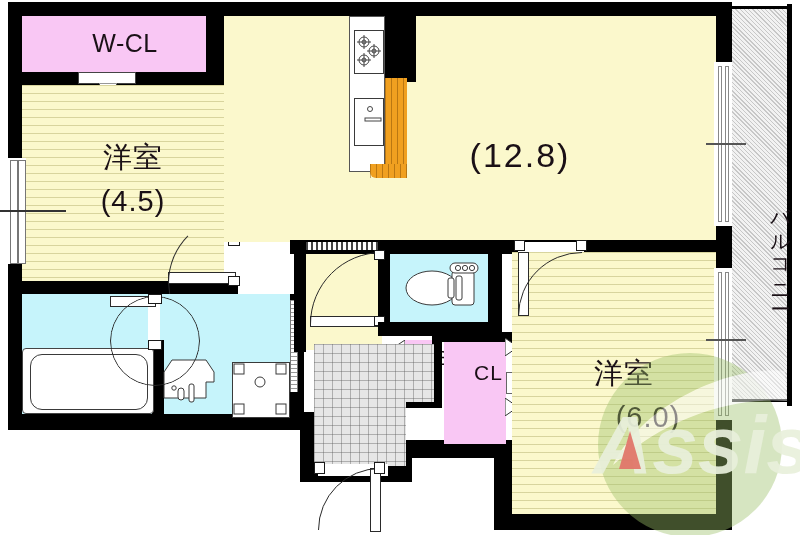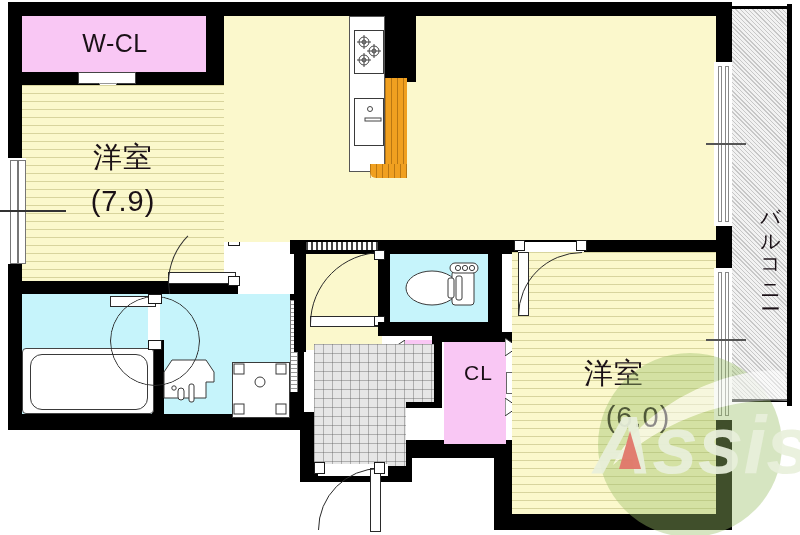--- a/index.html
+++ b/index.html
@@ -53,20 +53,21 @@
   .wall{background:#000000;}
 
   
   .lbl{
     position:absolute;
     color:#1a1016;
     white-space:nowrap;
     text-align:center;
     line-height:1.05;
     font-weight:500;
+    padding-left:10px;
   }
   .lbl-ldk{font-size:34px;letter-spacing:2px;}
   .lbl-room{font-size:29px;letter-spacing:1px;}
   .lbl-wcl{font-size:25px;letter-spacing:.5px;}
   .lbl-cl{font-size:21px;letter-spacing:1px;line-height:1.0;}
   .lbl-sb{font-size:20px;line-height:1.0;}
   .lbl-genkan{font-size:23px;letter-spacing:1px;}
   .lbl-balcony{
     font-size:20px;letter-spacing:3px;
     writing-mode:vertical-rl;text-orientation:upright;
@@ -130,21 +131,21 @@
 
   <div class="ab" style="left:78px;top:72px;width:58px;height:12px;background:#fff;border:1px solid #444;"></div>
   <div class="triw" style="left:98px;top:83px;">
     <svg width="20" height="12">
         <polygon points="0,0 20,0 10,11" fill="#ffffff" stroke="#333" stroke-width="1"></polygon>
       </svg>
   </div>
 
   <div class="ab fill-tatami" style="left:22px;top:85px;width:202px;height:200px;"></div>
   <div class="lbl lbl-room" style="left:22px;top:142px;width:202px;">洋室</div>
-  <div class="lbl lbl-room" style="left:22px;top:186px;width:202px;">(7.9)</div>
+  <div class="lbl lbl-room" style="left:22px;top:186px;width:202px;">(4.5)</div>
 
   <div class="ab wall" style="left:224px;top:82px;width:14px;height:160px;"></div>
 
   <div class="ab wall" style="left:224px;top:172px;width:46px;height:14px;"></div>
 
   <div class="ab wall" style="left:8px;top:281px;width:230px;height:14px;"></div>
 
   <div class="window" style="left:8px;top:158px;width:18px;height:106px;background:#ffffff;">
     <div class="pane" style="left:2px;top:2px;width:6px;height:102px;"></div>
     <div class="pane" style="left:10px;top:2px;width:6px;height:102px;"></div>
@@ -157,20 +158,21 @@
               border-color:#2a2a2a;border-right-color:transparent;border-top-color:transparent;
               border-bottom-color:transparent;border-width:1px;clip-path:inset(0 50% 50% 0);"></div>
   <div class="ab" style="left:168px;top:216px;width:132px;height:132px;border:1px solid #2a2a2a;
               border-radius:50%;clip-path:polygon(0% 50%,100% 50%,100% 100%,0% 100%);
               background:transparent;"></div>
   <div class="jamb" style="left:228px;top:236px;width:10px;height:8px;"></div>
   <div class="jamb" style="left:228px;top:276px;width:10px;height:8px;"></div>
 
   <div class="ab fill-yellow" style="left:224px;top:16px;width:492px;height:226px;"></div>
   <div class="ab fill-yellow" style="left:224px;top:16px;width:180px;height:226px;"></div>
+  <div class="lbl lbl-ldk" style="left:400px;top:138px;width:220px;">(12.8)</div>
 
   <div class="ab wall" style="left:290px;top:240px;width:230px;height:14px;"></div>
 
   <div class="ab wall" style="left:506px;top:240px;width:210px;height:14px;"></div>
   <div class="ab wall" style="left:382px;top:2px;width:34px;height:80px;"></div>
 
   <div class="ab fill-white" style="left:349px;top:16px;width:36px;height:156px;border:1px solid #555;"></div>
 
   <div class="fx" style="left:354px;top:30px;width:28px;height:42px;"></div>
   <svg class="ab" style="left:354px;top:30px;" width="28" height="42">

